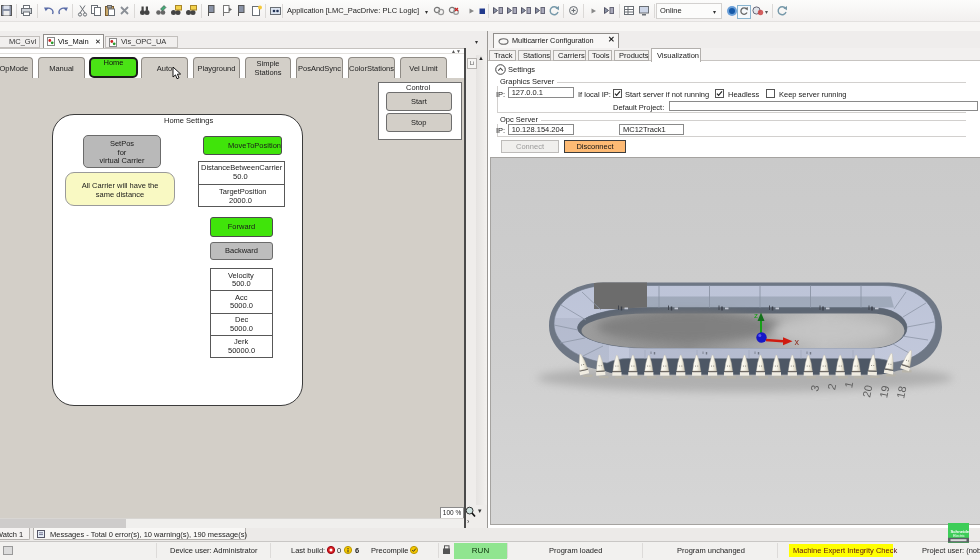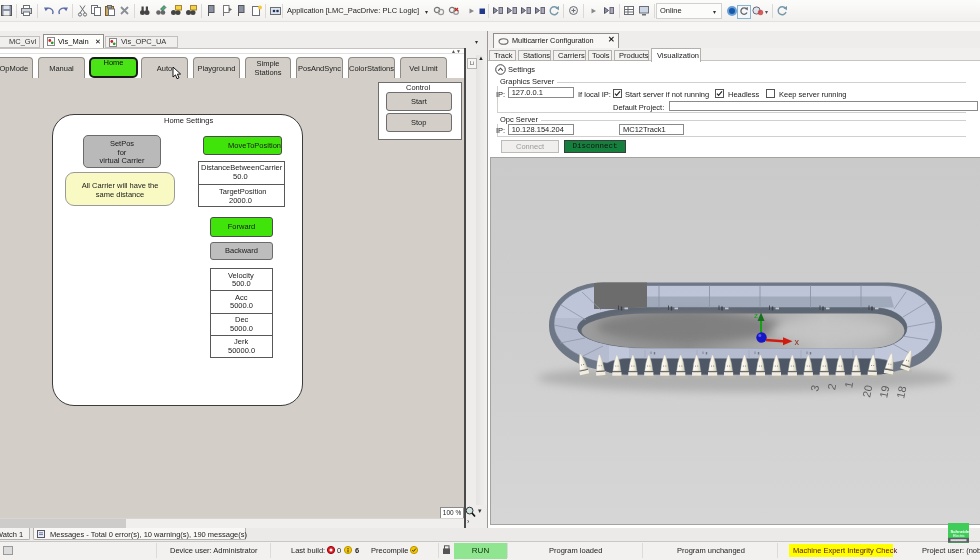--- a/index.html
+++ b/index.html
@@ -358,21 +358,21 @@
   <div class="abs" style="left:181px;top:69.7px;width:309px;height:10px;background:#fff;border:1px solid #8a8a8a;"></div>
 
   <div class="abs" style="left:8.5px;top:88.5px;width:469px;height:17.5px;border-left:1px solid #d2d0ce;border-top:1px solid #d2d0ce;border-bottom:1px solid #d2d0ce;"></div>
   <div class="abs" style="left:9px;top:84.5px;background:#fff;padding:0 3px;line-height:8px;">Opc Server</div>
   <div class="txt" style="left:8px;top:96px;">IP:</div>
   <div class="abs" style="left:19.7px;top:92.5px;width:66px;height:11px;background:#fff;border:1px solid #8a8a8a;line-height:9px;padding-left:3px;">10.128.154.204</div>
   <div class="txt" style="left:102px;top:96px;margin-top:32px;">Multicarrier:</div>
   <div class="abs" style="left:131px;top:92.5px;width:65px;height:11px;background:#fff;border:1px solid #8a8a8a;line-height:9px;padding-left:3px;">MC12Track1</div>
 
   <div class="abs" style="left:13px;top:109px;width:58px;height:13px;background:#f0efed;border:1px solid #bdbbb9;text-align:center;line-height:11px;color:#9a9a9a;">Connect</div>
-  <div class="abs" style="left:76px;top:109px;width:62px;height:13px;background:#15803d;border:1px solid #3c3c3c;text-align:center;line-height:11px;color:#111;font-family:Liberation Mono, monospace;">Disconnect</div>
+  <div class="abs" style="left:76px;top:109px;width:62px;height:13px;background:#fdba74;border:1px solid #3c3c3c;text-align:center;line-height:11px;color:#111;">Disconnect</div>
 
   <div class="abs" id="viewport" style="left:2px;top:126px;width:491px;height:368px;border:1px solid #a5a3a0;border-right:none;">
         <svg width="490" height="366" viewBox="490 158 490 366" style="display:block">
           <defs>
             <linearGradient id="bgg" x1="0" y1="0" x2="0" y2="1">
               <stop offset="0%" stop-color="#cacaca"></stop>
               <stop offset="45%" stop-color="#cecece"></stop>
               <stop offset="100%" stop-color="#d6d6d6"></stop>
             </linearGradient>
             <linearGradient id="floorg" x1="0" y1="0" x2="1" y2="0">

